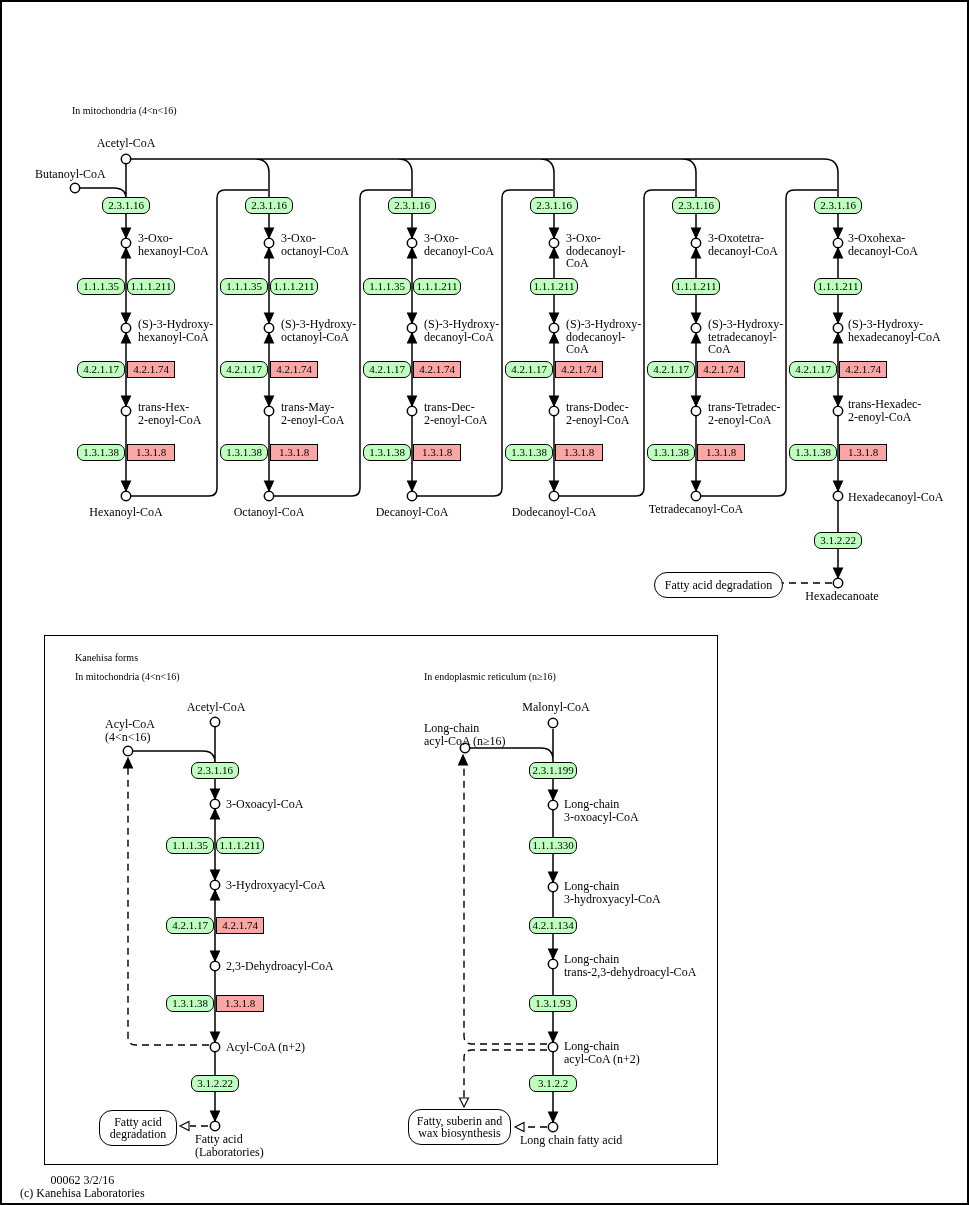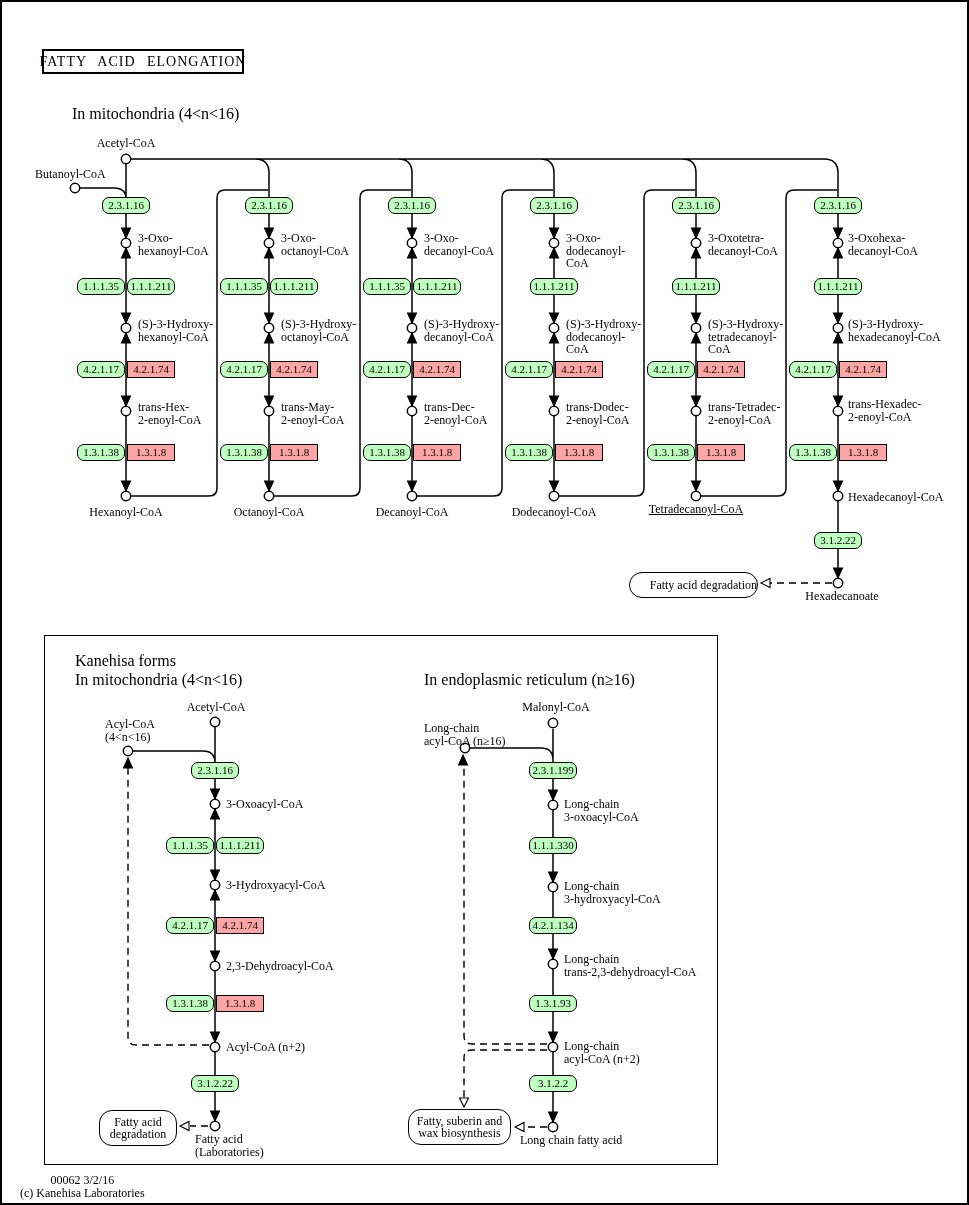--- a/index.html
+++ b/index.html
@@ -8,21 +8,21 @@
     border:2px solid #000;box-sizing:border-box;overflow:hidden;
     font-family:"Liberation Serif","DejaVu Serif",serif;color:#000;
   }
   svg.layer{position:absolute;left:0;top:0;}
   .title-box{
     position:absolute;left:40px;top:47px;width:202px;height:25px;
     border:2.5px solid #000;box-sizing:border-box;
     display:flex;align-items:center;justify-content:center;
     font-size:14px;letter-spacing:1px;word-spacing:7px;white-space:nowrap;
   }
-  .heading{position:absolute;font-size:16px;white-space:nowrap;}
+  .heading{position:absolute;font-size:10px;white-space:nowrap;}
   .ebox{
     position:absolute;width:48px;height:17px;border:1.4px solid #000;
     box-sizing:border-box;background:#fca5a5;
     display:flex;align-items:center;justify-content:center;
     font-size:11px;line-height:11px;white-space:nowrap;
   }
   .ebox.green{background:var(--green,#bfffbf);border-radius:7px;}
   .clabel{position:absolute;font-size:12px;line-height:12.5px;white-space:nowrap;}
   .clabel.center{transform:translateX(-50%);text-align:center;}
   .pbox{
@@ -164,23 +164,20 @@
         <circle cx="551" cy="803" r="4.7" fill="#fff" stroke="#000" stroke-width="1.5"></circle>
         <circle cx="551" cy="885" r="4.7" fill="#fff" stroke="#000" stroke-width="1.5"></circle>
         <circle cx="551" cy="962" r="4.7" fill="#fff" stroke="#000" stroke-width="1.5"></circle>
         <circle cx="551" cy="1045" r="4.7" fill="#fff" stroke="#000" stroke-width="1.5"></circle>
         <circle cx="551" cy="1125" r="4.7" fill="#fff" stroke="#000" stroke-width="1.5"></circle>
       </g>
   </svg>
 
   <div class="outer-box"></div>
 
-  <div class="title-box">
-    <span>FATTY ACID ELONGATION</span>
-  </div>
 
   <div id="overlay">
       <div class="ebox green" style="left: 100px; top: 195px;">2.3.1.16</div>
       <div class="ebox green" style="left: 75px; top: 276px;">1.1.1.35</div>
       <div class="ebox green" style="left: 125px; top: 276px;">1.1.1.211</div>
       <div class="ebox green" style="left: 75px; top: 359px;">4.2.1.17</div>
       <div class="ebox" style="left: 125px; top: 359px;">4.2.1.74</div>
       <div class="ebox green" style="left: 75px; top: 442px;">1.3.1.38</div>
       <div class="ebox" style="left: 125px; top: 442px;">1.3.1.8</div>
       <div class="ebox green" style="left: 243px; top: 195px;">2.3.1.16</div>
@@ -303,21 +300,21 @@
       </div>
       <div class="clabel" style="left: 706px; top: 316px;">
         <div>(S)-3-Hydroxy-</div>
         <div>tetradecanoyl-</div>
         <div>CoA</div>
       </div>
       <div class="clabel" style="left: 706px; top: 399px;">
         <div>trans-Tetradec-</div>
         <div>2-enoyl-CoA</div>
       </div>
-      <div class="clabel center" style="left: 694px; top: 501px; text-decoration: underline;">
+      <div class="clabel center" style="left: 694px; top: 501px;">
         <div>Tetradecanoyl-CoA</div>
       </div>
       <div class="clabel" style="left: 846px; top: 230px;">
         <div>3-Oxohexa-</div>
         <div>decanoyl-CoA</div>
       </div>
       <div class="clabel" style="left: 846px; top: 316px;">
         <div>(S)-3-Hydroxy-</div>
         <div>hexadecanoyl-CoA</div>
       </div>
@@ -373,21 +370,21 @@
         <div>Long-chain</div>
         <div>trans-2,3-dehydroacyl-CoA</div>
       </div>
       <div class="clabel" style="left: 562px; top: 1038px;">
         <div>Long-chain</div>
         <div>acyl-CoA (n+2)</div>
       </div>
       <div class="clabel" style="left: 518px; top: 1132px;">
         <div>Long chain fatty acid</div>
       </div>
-      <div class="pbox" style="left: 627px; top: 570px; width: 129px; height: 26px; align-items: flex-end;">
+      <div class="pbox" style="left: 652px; top: 570px; width: 129px; height: 26px;">
         <div>Fatty acid degradation</div>
       </div>
       <div class="pbox" style="left: 97px; top: 1108px; width: 78px; height: 36px;">
         <div>Fatty acid</div>
         <div>degradation</div>
       </div>
       <div class="pbox" style="left: 406px; top: 1107px; width: 103px; height: 36px;">
         <div>Fatty, suberin and</div>
         <div>wax biosynthesis</div>
       </div>

